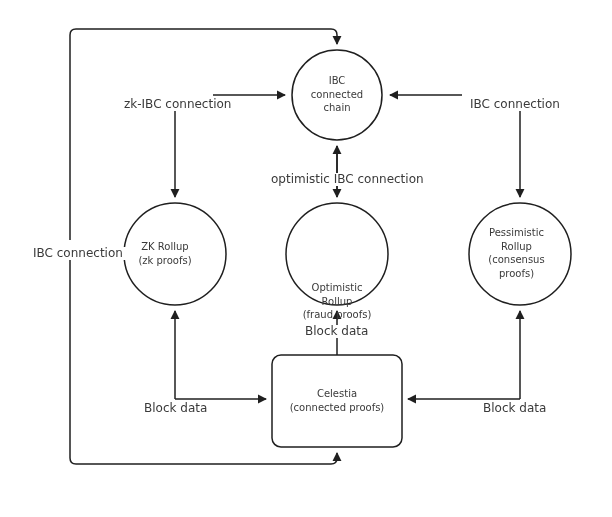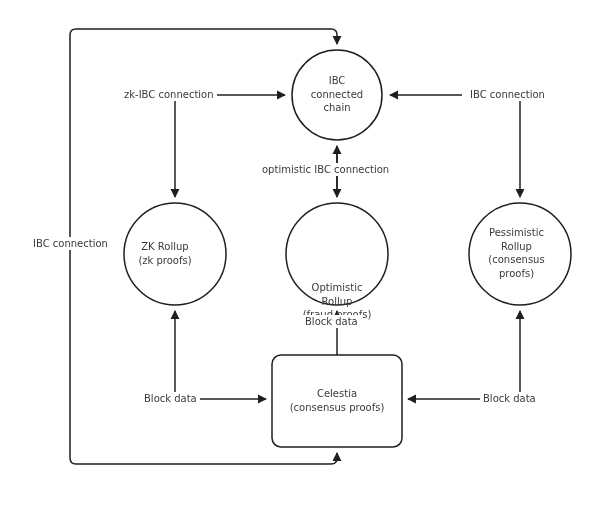--- a/index.html
+++ b/index.html
@@ -5,23 +5,23 @@
   html,body{margin:0;padding:0;}
   body{
     width:612px;height:517px;background:#ffffff;
     font-family:"DejaVu Sans","Liberation Sans",sans-serif;
     overflow:hidden;position:relative;
   }
   #diagram{position:absolute;left:0;top:0;width:612px;height:517px;}
   .lbl{
     position:absolute;
     font-family:"DejaVu Sans","Liberation Sans",sans-serif;
-    font-size:10px;color:#3a3a3a;
+    font-size:12px;color:#3a3a3a;
     background:#ffffff;white-space:nowrap;
-    line-height:13px;padding:0 3px;
+    line-height:13px;padding:0 3px;margin-top:10px;
   }
   .node-lbl{
     position:absolute;text-align:center;
     font-family:"DejaVu Sans","Liberation Sans",sans-serif;
     font-size:10px;color:#3a3a3a;line-height:13.5px;
     background:transparent;white-space:pre;
   }
 </style>
 </head>
 <body>
@@ -74,21 +74,21 @@
 <div class="node-lbl" style="left:125px;top:240px;width:80px;">ZK Rollup
 (zk proofs)</div>
 <div class="node-lbl" style="left:285px;top:233px;width:104px;margin-top:48px;">Optimistic
 Rollup
 (fraud proofs)</div>
 <div class="node-lbl" style="left:470px;top:226px;width:93px;">Pessimistic
 Rollup
 (consensus
 proofs)</div>
 <div class="node-lbl" style="left:277px;top:387px;width:120px;">Celestia
-(consensus proofs)</div>
+(connected proofs)</div>
 
 <div class="lbl" style="left:121px;top:88px;">zk-IBC connection</div>
 <div class="lbl" style="left:467px;top:88px;">IBC connection</div>
-<div class="lbl" style="left:259px;top:163px;">optimistic IBC connection</div>
+<div class="lbl" style="left:268px;top:163px;">optimistic IBC connection</div>
 <div class="lbl" style="left:30px;top:237px;">IBC connection</div>
 <div class="lbl" style="left:302px;top:315px;">Block data</div>
 <div class="lbl" style="left:141px;top:392px;">Block data</div>
 <div class="lbl" style="left:480px;top:392px;">Block data</div>
 
 </body></html>

